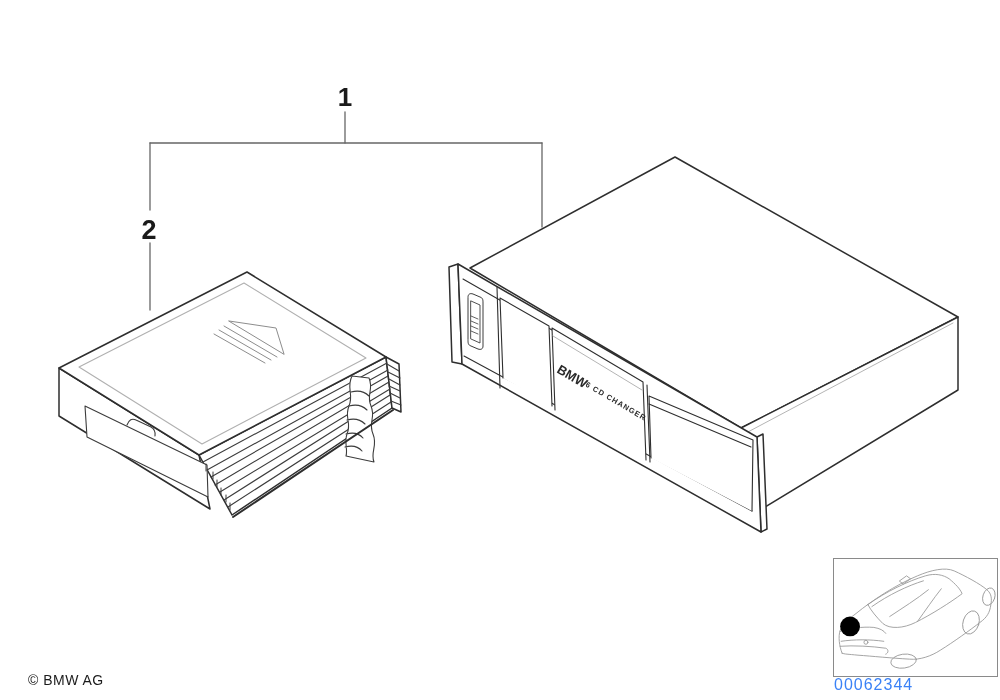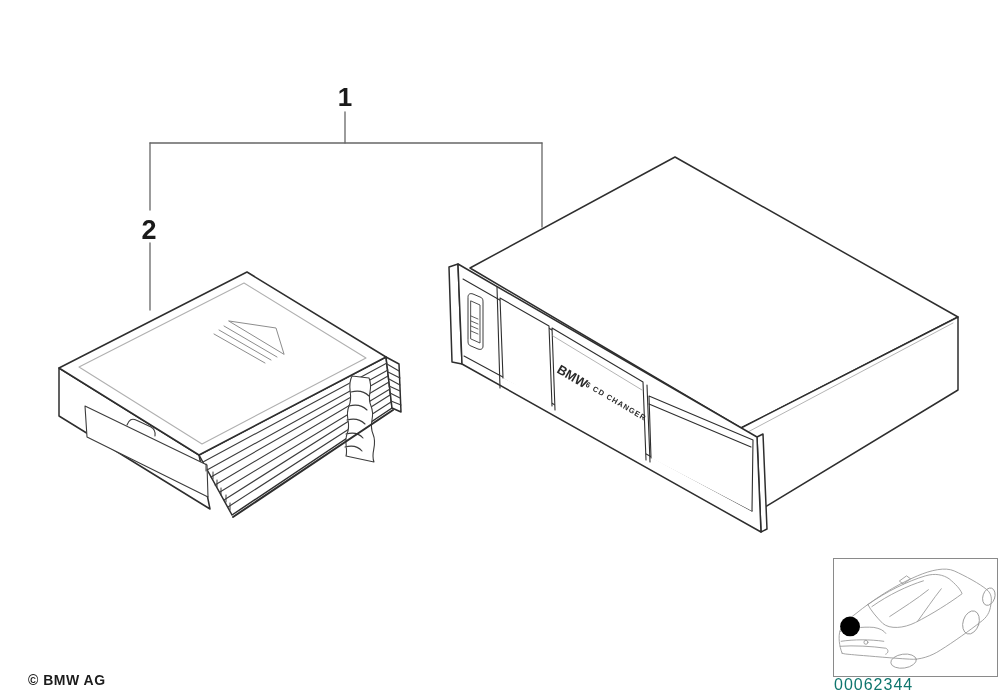--- a/index.html
+++ b/index.html
@@ -1,23 +1,23 @@
 <!DOCTYPE html>
 <html><head>
 <meta charset="utf-8">
 <style>
   html,body{margin:0;padding:0;background:#ffffff;width:1000px;height:700px;overflow:hidden;}
   #stage{position:relative;width:1000px;height:700px;background:#fff;font-family:"Liberation Sans",sans-serif;}
   #drawing{position:absolute;left:0;top:0;}
   .callout-num{font-family:"Liberation Sans",sans-serif;font-weight:bold;fill:#1a1a1a;}
   .brand-big{font-family:"Liberation Sans",sans-serif;font-weight:bold;fill:#2a2a2a;}
   .brand-small{font-family:"Liberation Sans",sans-serif;font-weight:bold;fill:#2a2a2a;letter-spacing:1px;}
-  #copyright{position:absolute;left:28px;top:672px;font-size:14px;font-weight:bold;color:#1c1c1c;letter-spacing:0.5px;}
+  #copyright{position:absolute;left:28px;top:672px;font-size:14px;font-weight:normal;color:#1c1c1c;letter-spacing:0.5px;}
   #part-frame{position:absolute;left:833px;top:558px;width:163px;height:117px;border:1px solid #8a8a8a;background:#fff;}
-  #part-number{position:absolute;left:834px;top:676px;font-size:16px;color:#0f766e;letter-spacing:1px;}
+  #part-number{position:absolute;left:834px;top:676px;font-size:16px;color:#3b82f6;letter-spacing:1px;}
 </style>
 </head>
 <body>
 
 <div id="stage">
 
   <svg id="drawing" width="1000" height="700" viewBox="0 0 1000 700" fill="none" stroke-linecap="round" stroke-linejoin="round">
 
     <g stroke="#666666" stroke-width="1.3">
       <path d="M345,112 L345,143"></path>

